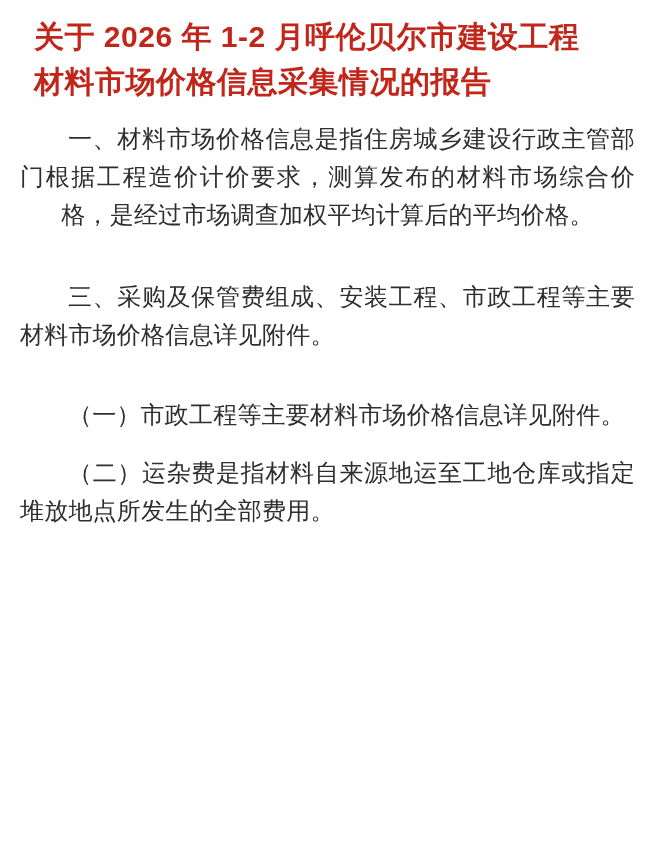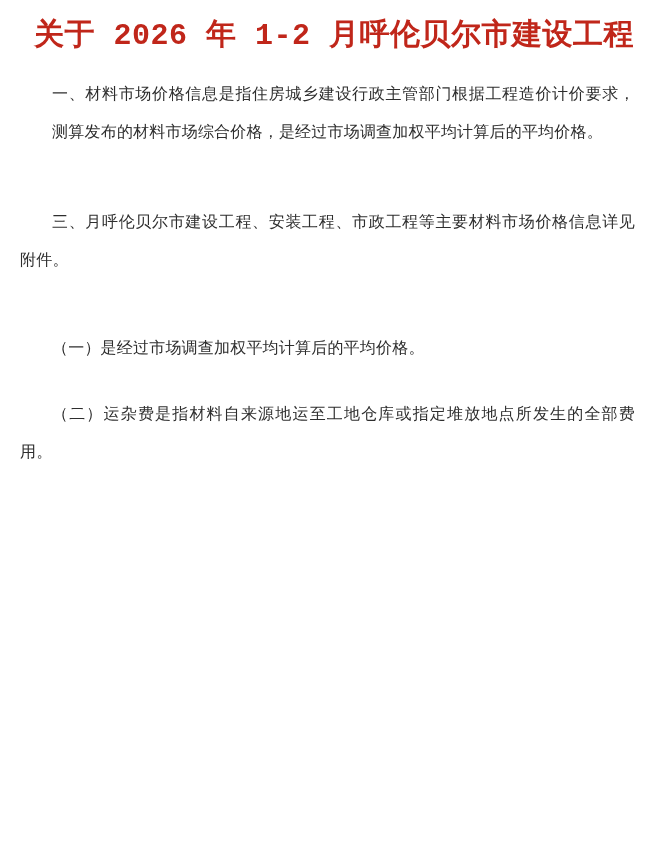--- a/index.html
+++ b/index.html
@@ -21,47 +21,47 @@
     height: 841px;
     background: #ffffff;
     box-sizing: border-box;
     padding: 0;
   }
 
   
   .doc-title {
     margin: 0;
     padding: 14px 34px 0 34px;
-    text-align: right;
+    text-align: left;
     color: #c0261a;
     font-weight: bold;
     font-size: 30px;
     line-height: 45px;
     letter-spacing: 0.5px;
-    font-family: Liberation Mono, monospace;
+    font-family: Liberation Sans, sans-serif;
   }
   .doc-title .tline {
     display: block;
     white-space: nowrap;
   }
 
   
   .body-area {
     padding: 0 18px 0 20px;
     margin-top: 16px;
   }
 
   .para {
     color: #2e2e2e;
-    font-size: 16px;
+    font-size: 24px;
     line-height: 38px;
     text-align: justify;
     text-justify: inter-ideograph;
     text-align-last: left;
-    margin: 8px 0 0 0;
+    margin: 0 0 0 0;
     font-family: "Liberation Serif", "DejaVu Serif", serif;
     letter-spacing: 0.2px;
   }
   .para.indent {
     text-indent: 2em;
   }
   .para.last-centered {
     
     text-align-last: center;
   }
@@ -72,38 +72,39 @@
     text-indent: 2em;
   }
 </style>
 </head>
 <body>
 
 <div class="page">
 
   <h1 class="doc-title">
     <span class="tline">关于 2026 年 1-2 月呼伦贝尔市建设工程</span>
+    <span class="tline">材料市场价格信息采集情况的报告</span>
   </h1>
 
   <div class="body-area">
 
     <p class="para indent last-centered">一、材料市场价格信息是指住房城乡建设行政主管部门根据工程造价计价要求，测算发布的材料市场综合价格，是经过市场调查加权平均计算后的平均价格。</p>
 
     <div class="gap-lg"></div>
 
 
     <div class="gap-lg"></div>
 
-    <p class="para indent">三、月呼伦贝尔市建设工程、安装工程、市政工程等主要材料市场价格信息详见附件。</p>
+    <p class="para indent">三、采购及保管费组成、安装工程、市政工程等主要材料市场价格信息详见附件。</p>
 
     <div class="gap-lg"></div>
 
 
     <div class="gap-md"></div>
 
-    <p class="para sub">（一）是经过市场调查加权平均计算后的平均价格。</p>
+    <p class="para sub">（一）市政工程等主要材料市场价格信息详见附件。</p>
 
     <div class="gap-md"></div>
 
     <p class="para sub">（二）运杂费是指材料自来源地运至工地仓库或指定堆放地点所发生的全部费用。</p>
 
   </div>
 </div>
 
 </body></html>

